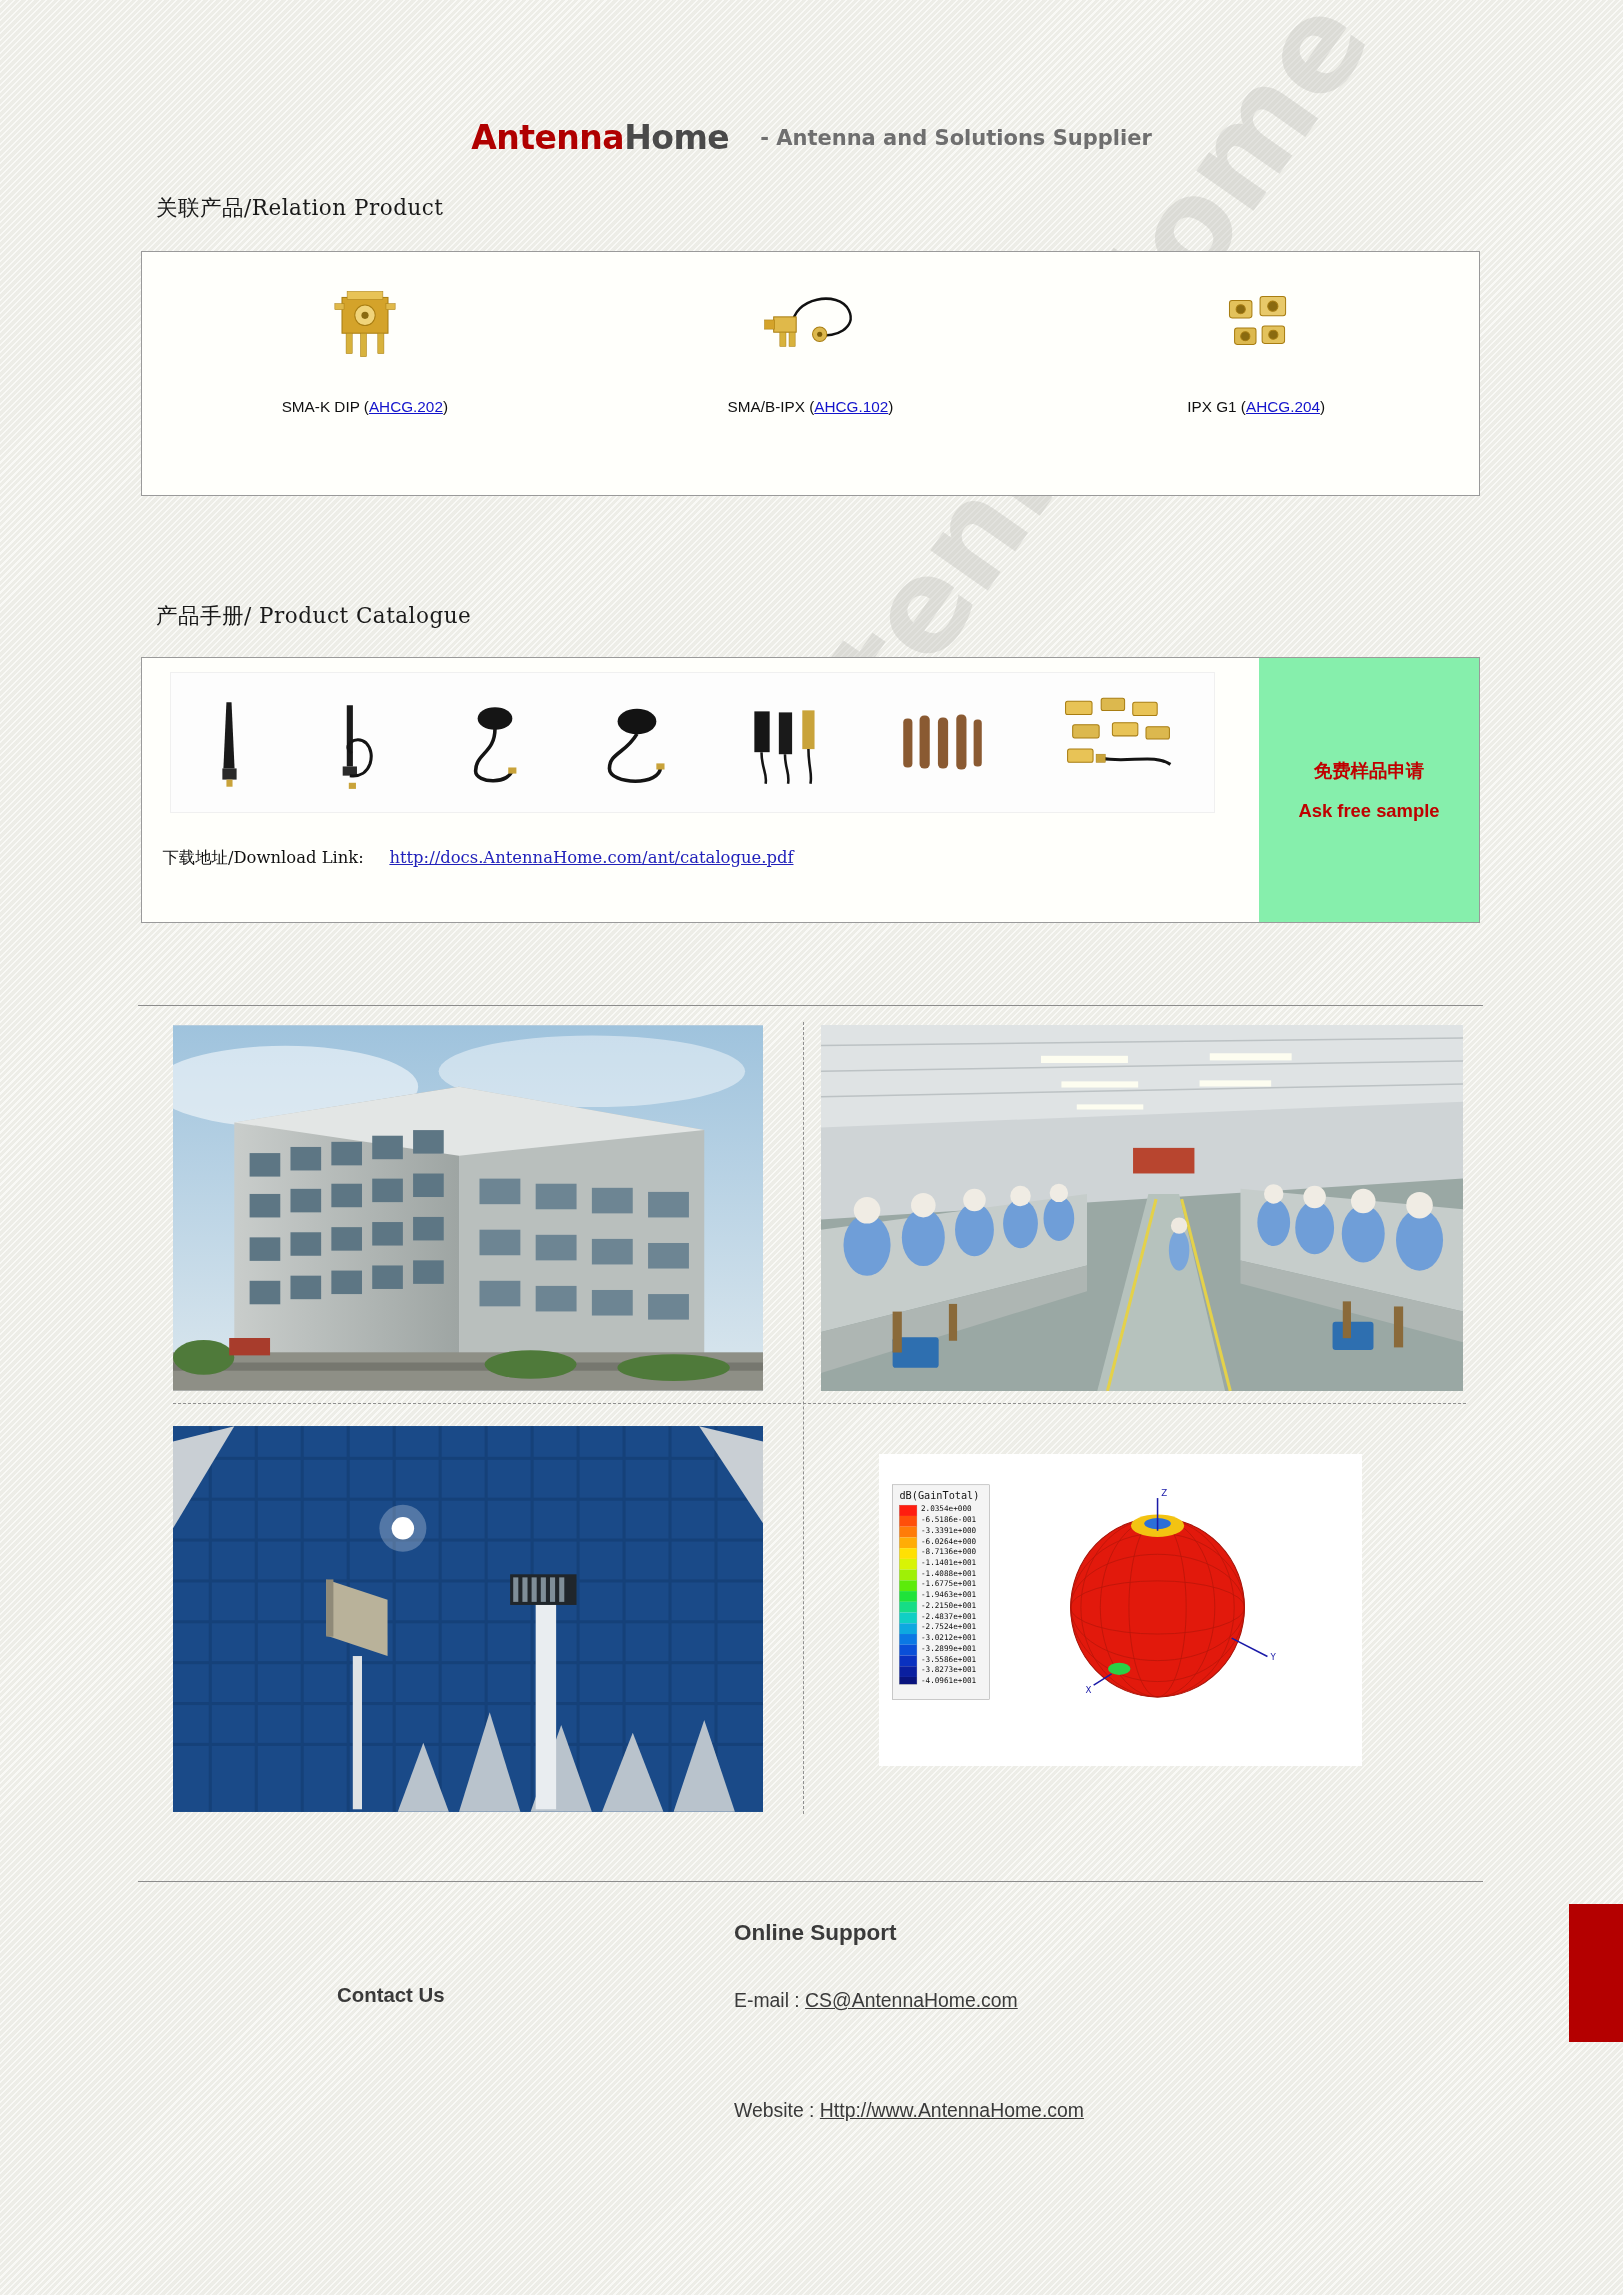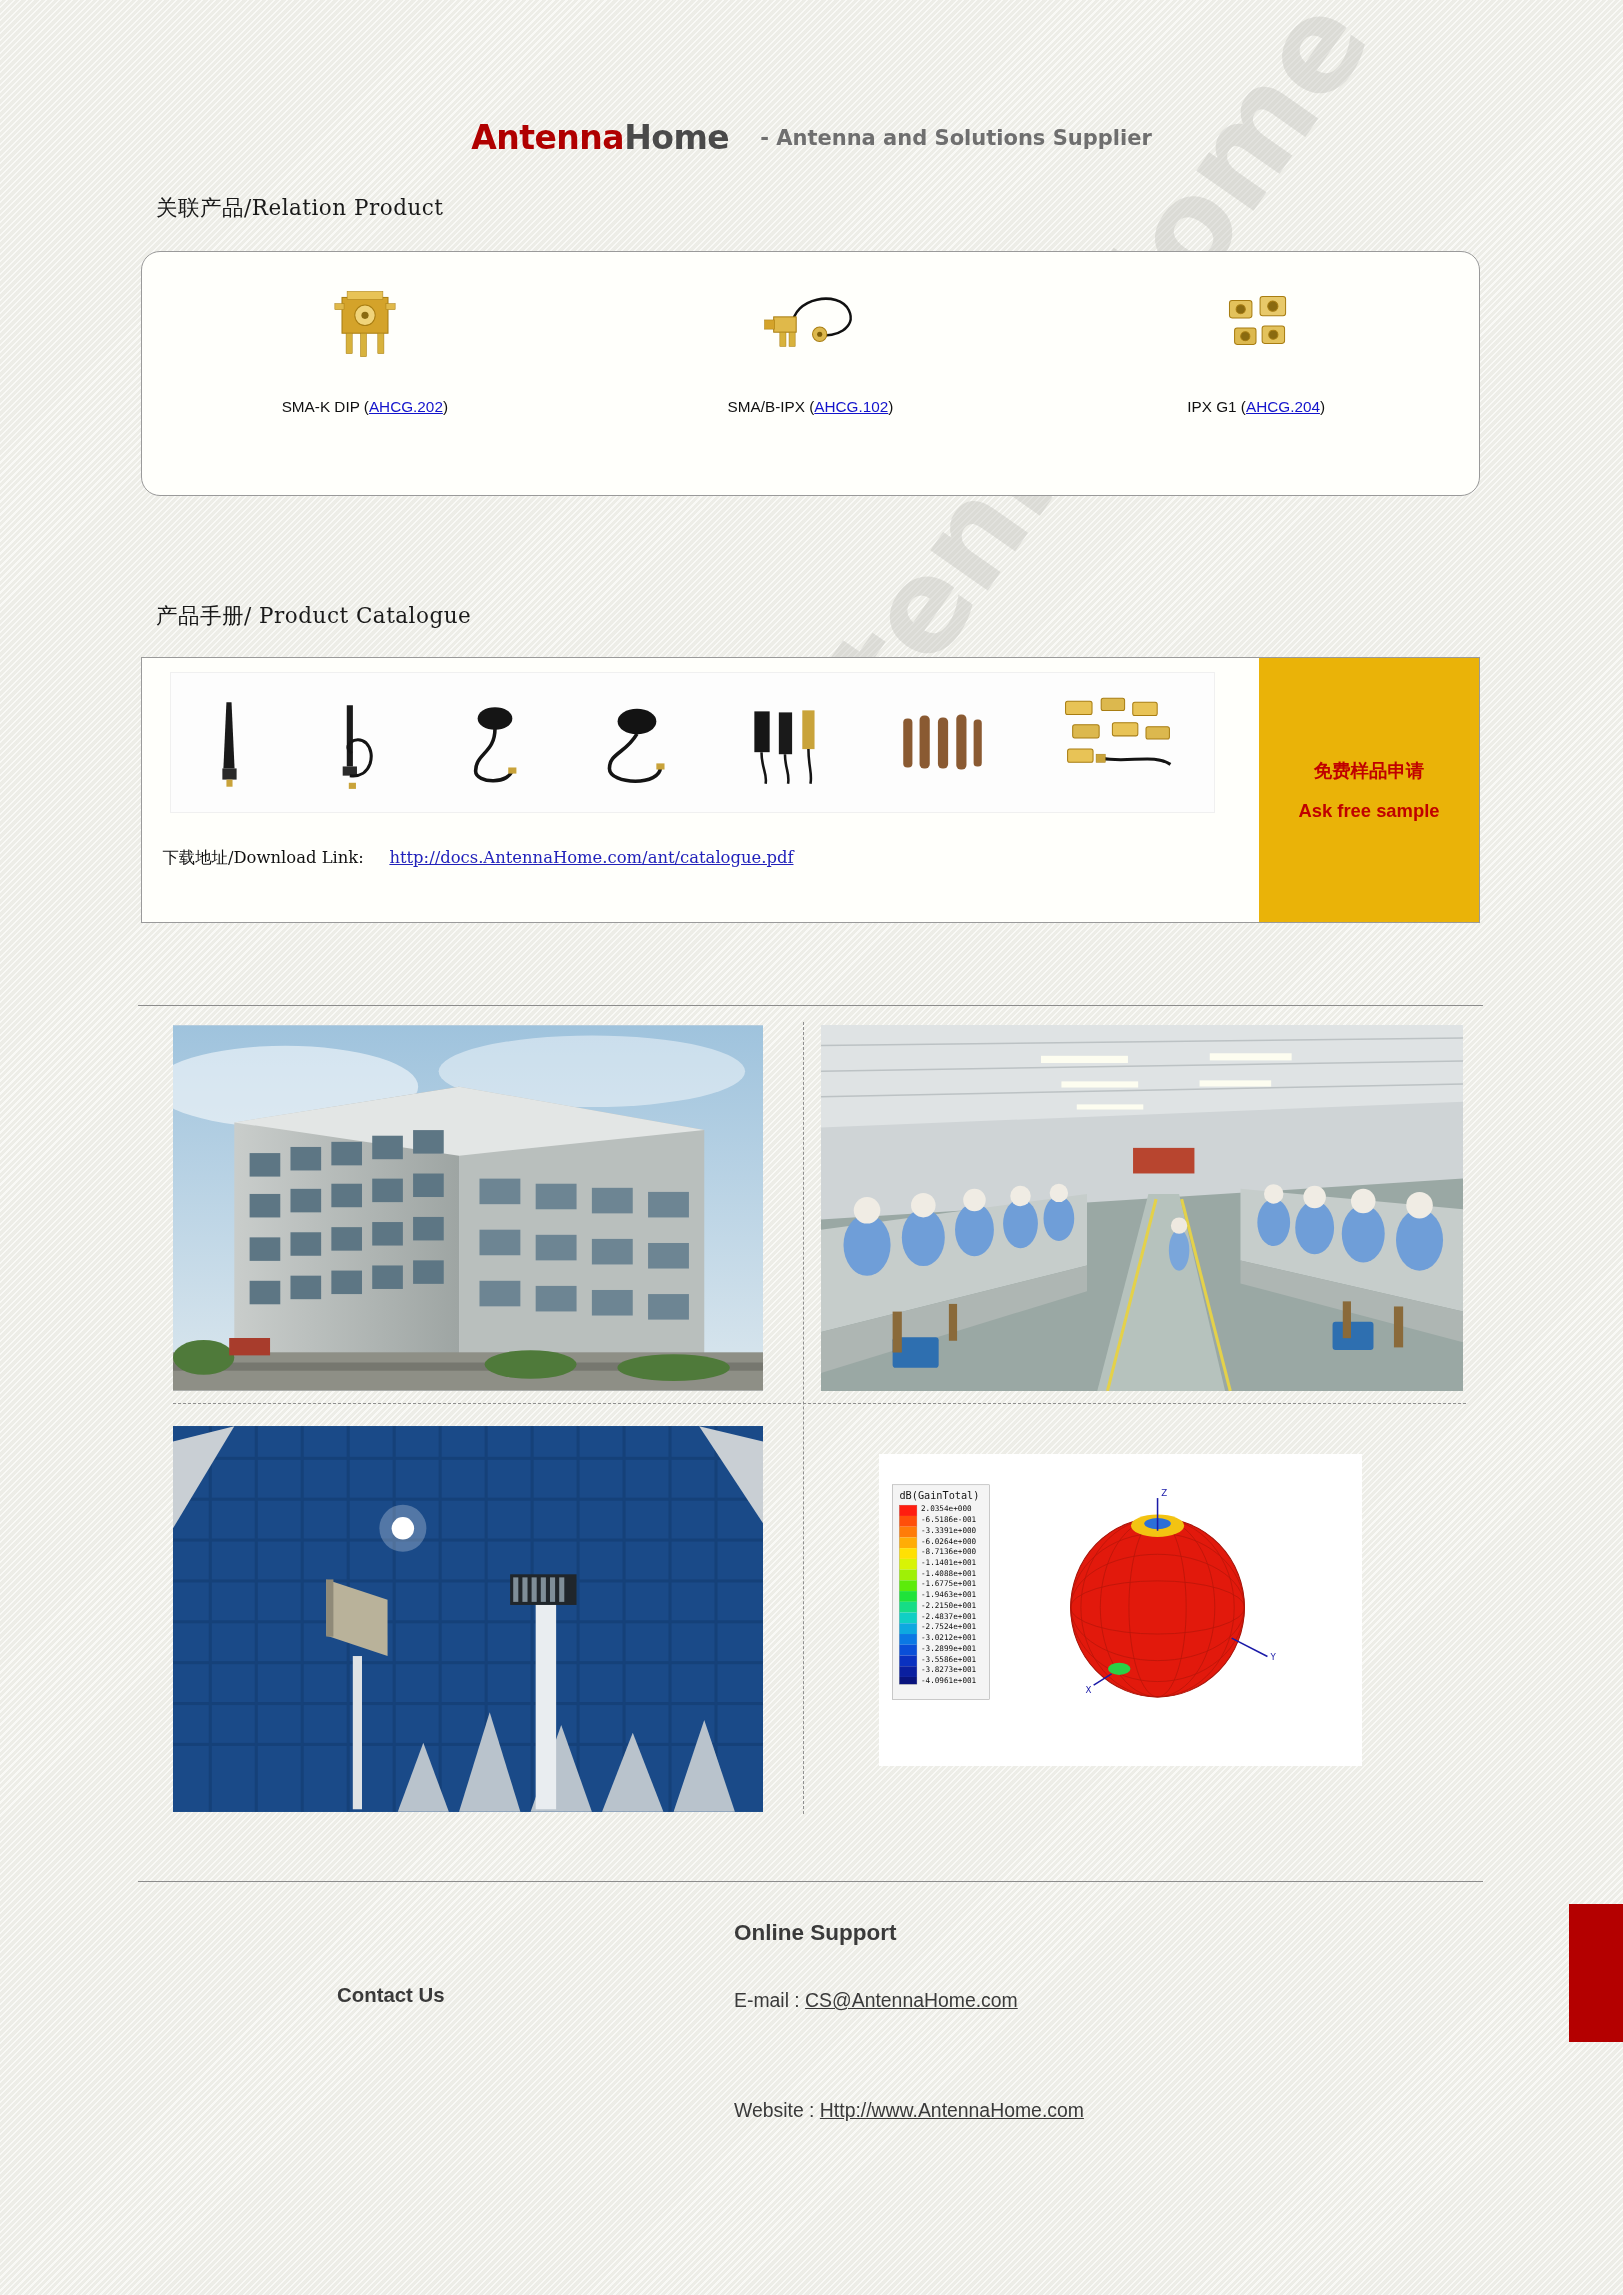--- a/index.html
+++ b/index.html
@@ -34,21 +34,21 @@
     position:absolute; font-size:21.5px; color:#1a1a1a;
     font-family:"DejaVu Serif", serif; letter-spacing:0.5px;
   }
   #relation-title { left:156px; top:193px; }
   #catalogue-title { left:156px; top:601px; }
 
   
   .panel {
     position:absolute; background:#fffffb; border:1px solid #9a9a9a;
   }
-  #relation-panel { left:141px; top:251px; width:1339px; height:245px;border-radius:19px; }
+  #relation-panel { left:141px; top:251px; width:1339px; height:245px; }
 
   .prod-row { display:flex; width:100%; height:100%; }
   .prod-cell {
     flex:1; display:flex; flex-direction:column;
     align-items:center; justify-content:flex-start; padding-top:20.4px;
   }
   .prod-img { height:102px; display:flex; align-items:center; justify-content:center; }
   .prod-cap {
     margin-top:23.5px; font-size:15.3px; color:#111; white-space:nowrap;
     font-family:"Liberation Sans", sans-serif;
@@ -63,21 +63,21 @@
     position:absolute; left:28px; top:14.3px; width:1045px; height:141px;
     background:#fdfdfd; display:flex; align-items:center; justify-content:space-around;
     border:0.5px solid #f0f0f0;
   }
   .cat-dl {
     position:absolute; left:20.4px; top:189px;
     font-size:16.4px; color:#111; font-family:"DejaVu Serif", serif;
   }
   .cat-dl a { color:#2222bb; text-decoration:underline; margin-left:25.6px; }
   .cat-right {
-    width:220px; background:#eab308; display:flex; flex-direction:column;
+    width:220px; background:#86efac; display:flex; flex-direction:column;
     align-items:center; justify-content:center; gap:17px;
   }
   .cat-right div { color:#c00000; font-size:18.4px; font-weight:600; }
 
   
   .hr {
     position:absolute; left:138px; width:1345px; height:0;
     border-top:1.5px solid #8c8c8c;
   }
   #hr-top { top:1005px; }

